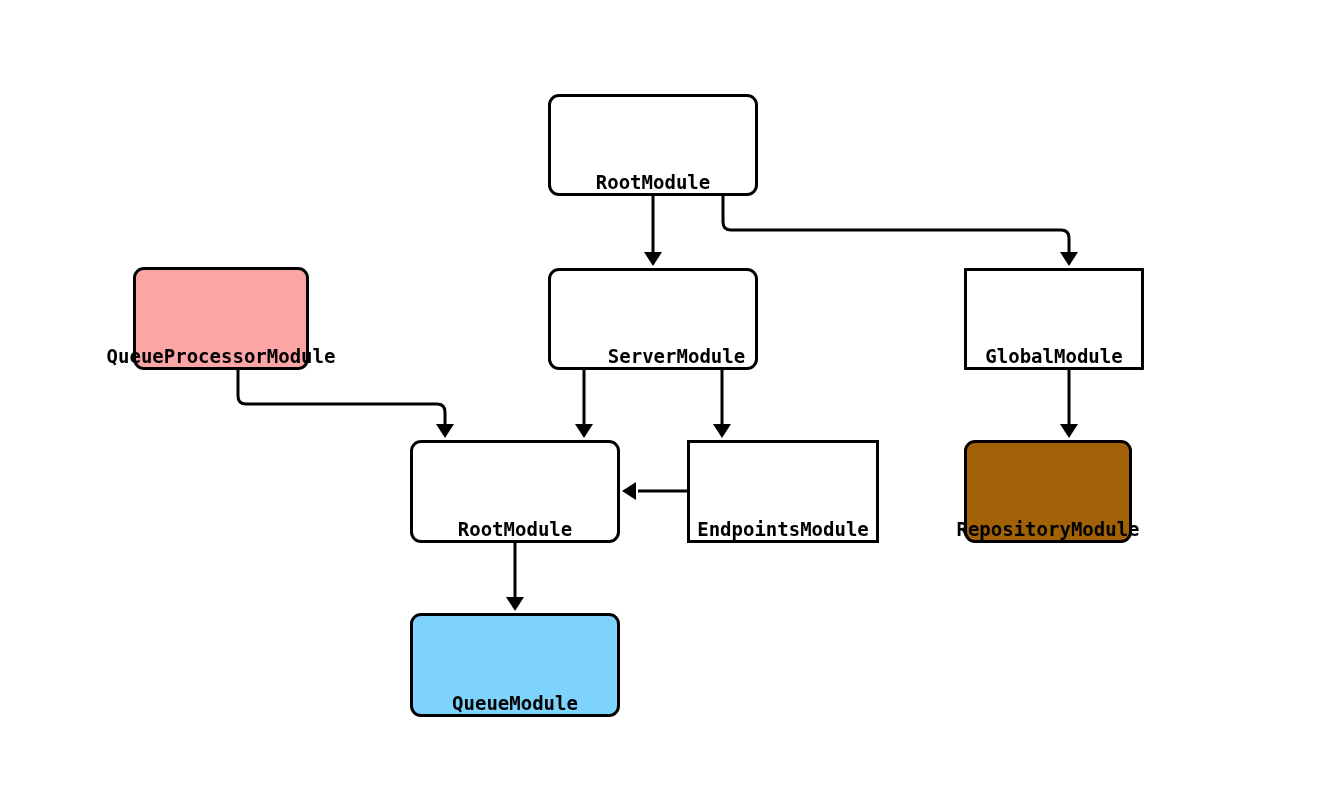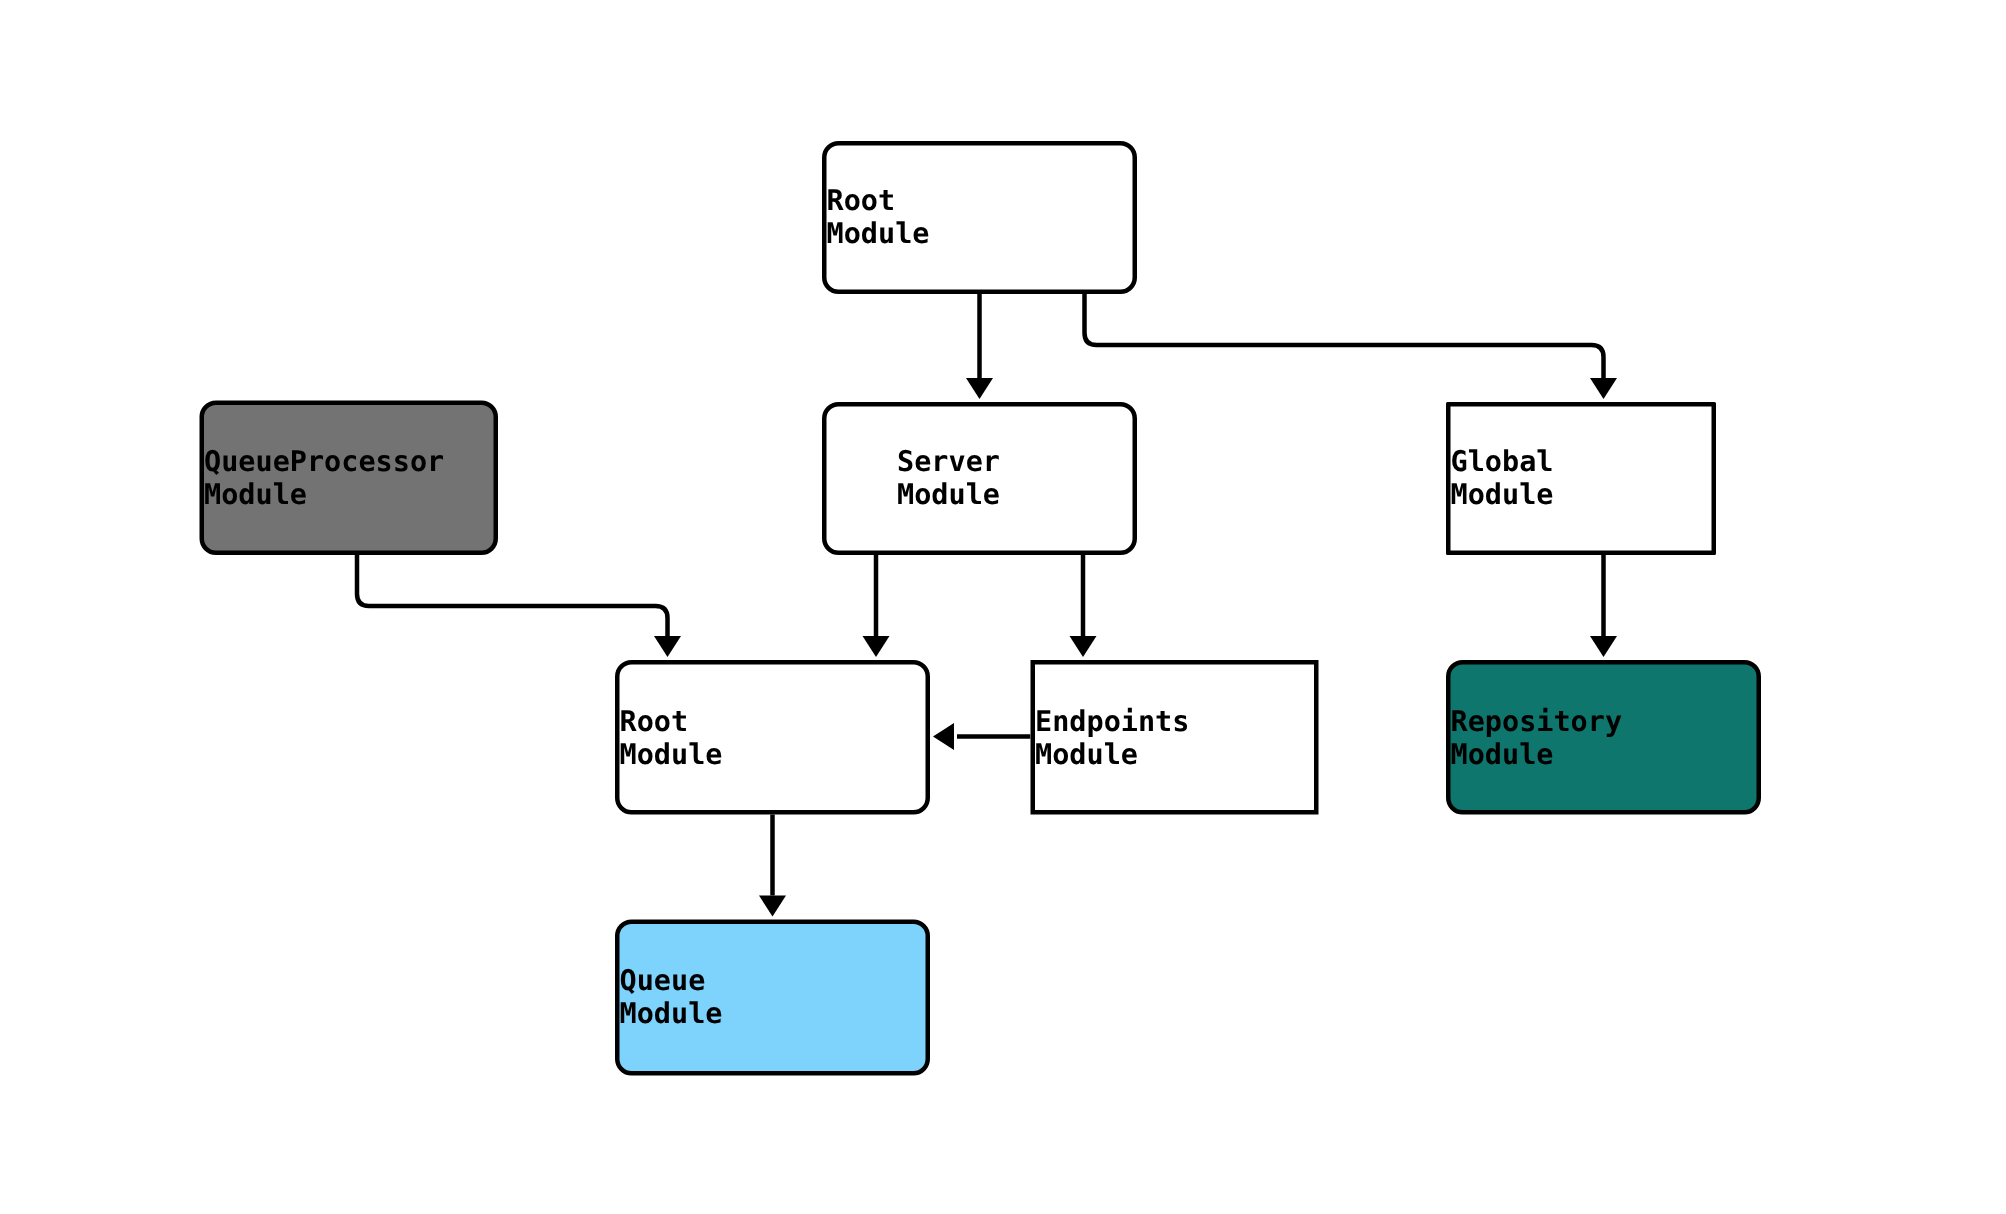--- a/index.html
+++ b/index.html
@@ -26,22 +26,22 @@
     width: 1337px;
     height: 809px;
   }
   .node-box {
     position: absolute;
     box-sizing: border-box;
     background: #ffffff;
     border: 3px solid #000000;
     border-radius: 11px;
     display: flex;
-    flex-direction: column;
-    align-items: flex-start;
+    flex-direction: row;
+    align-items: flex-end;
     justify-content: center;
     z-index: 2;
   }
   .node-label-line {
     font-family: "DejaVu Sans Mono", "Liberation Mono", monospace;
     font-size: 19px;
     font-weight: bold;
     color: #000000;
     line-height: 22px;
     letter-spacing: 0px;
@@ -75,41 +75,41 @@
         <polygon points="636,482 636,500 622,491"></polygon>
         <polygon points="506,597 524,597 515,611"></polygon>
       </g>
   </svg>
 
   <div id="nodes-layer">
       <div class="node-box" style="left: 548px; top: 94px; width: 210px; height: 102px; border-width: 3px; border-color: rgb(0, 0, 0); background: rgb(255, 255, 255); border-radius: 11px;">
         <div class="node-label-line">Root</div>
         <div class="node-label-line">Module</div>
       </div>
-      <div class="node-box" style="left: 133px; top: 267px; width: 199px; height: 103px; border-width: 3px; border-color: rgb(0, 0, 0); background: #737373; border-radius: 11px;">
+      <div class="node-box" style="left: 133px; top: 267px; width: 176px; height: 103px; border-width: 3px; border-color: rgb(0, 0, 0); background: #fca5a5; border-radius: 11px;">
         <div class="node-label-line">QueueProcessor</div>
         <div class="node-label-line">Module</div>
       </div>
       <div class="node-box" style="left: 548px; top: 268px; width: 210px; height: 102px; border-width: 3px; border-color: rgb(0, 0, 0); background: rgb(255, 255, 255); border-radius: 11px; padding-left: 47px;">
         <div class="node-label-line">Server</div>
         <div class="node-label-line">Module</div>
       </div>
       <div class="node-box" style="left: 964px; top: 268px; width: 180px; height: 102px; border-width: 3px; border-color: rgb(0, 0, 0); background: rgb(255, 255, 255); border-radius: 1px;">
         <div class="node-label-line">Global</div>
         <div class="node-label-line">Module</div>
       </div>
       <div class="node-box" style="left: 410px; top: 440px; width: 210px; height: 103px; border-width: 3px; border-color: rgb(0, 0, 0); background: rgb(255, 255, 255); border-radius: 11px;">
         <div class="node-label-line">Root</div>
         <div class="node-label-line">Module</div>
       </div>
       <div class="node-box" style="left: 687px; top: 440px; width: 192px; height: 103px; border-width: 3px; border-color: rgb(0, 0, 0); background: rgb(255, 255, 255); border-radius: 0;">
         <div class="node-label-line">Endpoints</div>
         <div class="node-label-line">Module</div>
       </div>
-      <div class="node-box" style="left: 964px; top: 440px; width: 210px; height: 103px; border-width: 3px; border-color: rgb(0, 0, 0); background: #0f766e; border-radius: 11px;">
+      <div class="node-box" style="left: 964px; top: 440px; width: 168px; height: 103px; border-width: 3px; border-color: rgb(0, 0, 0); background: #a16207; border-radius: 11px;">
         <div class="node-label-line">Repository</div>
         <div class="node-label-line">Module</div>
       </div>
       <div class="node-box" style="left: 410px; top: 613px; width: 210px; height: 104px; border-width: 3px; border-color: rgb(0, 0, 0); background: #7dd3fc; border-radius: 11px;">
         <div class="node-label-line">Queue</div>
         <div class="node-label-line">Module</div>
       </div>
     </div>
 
 </div>

